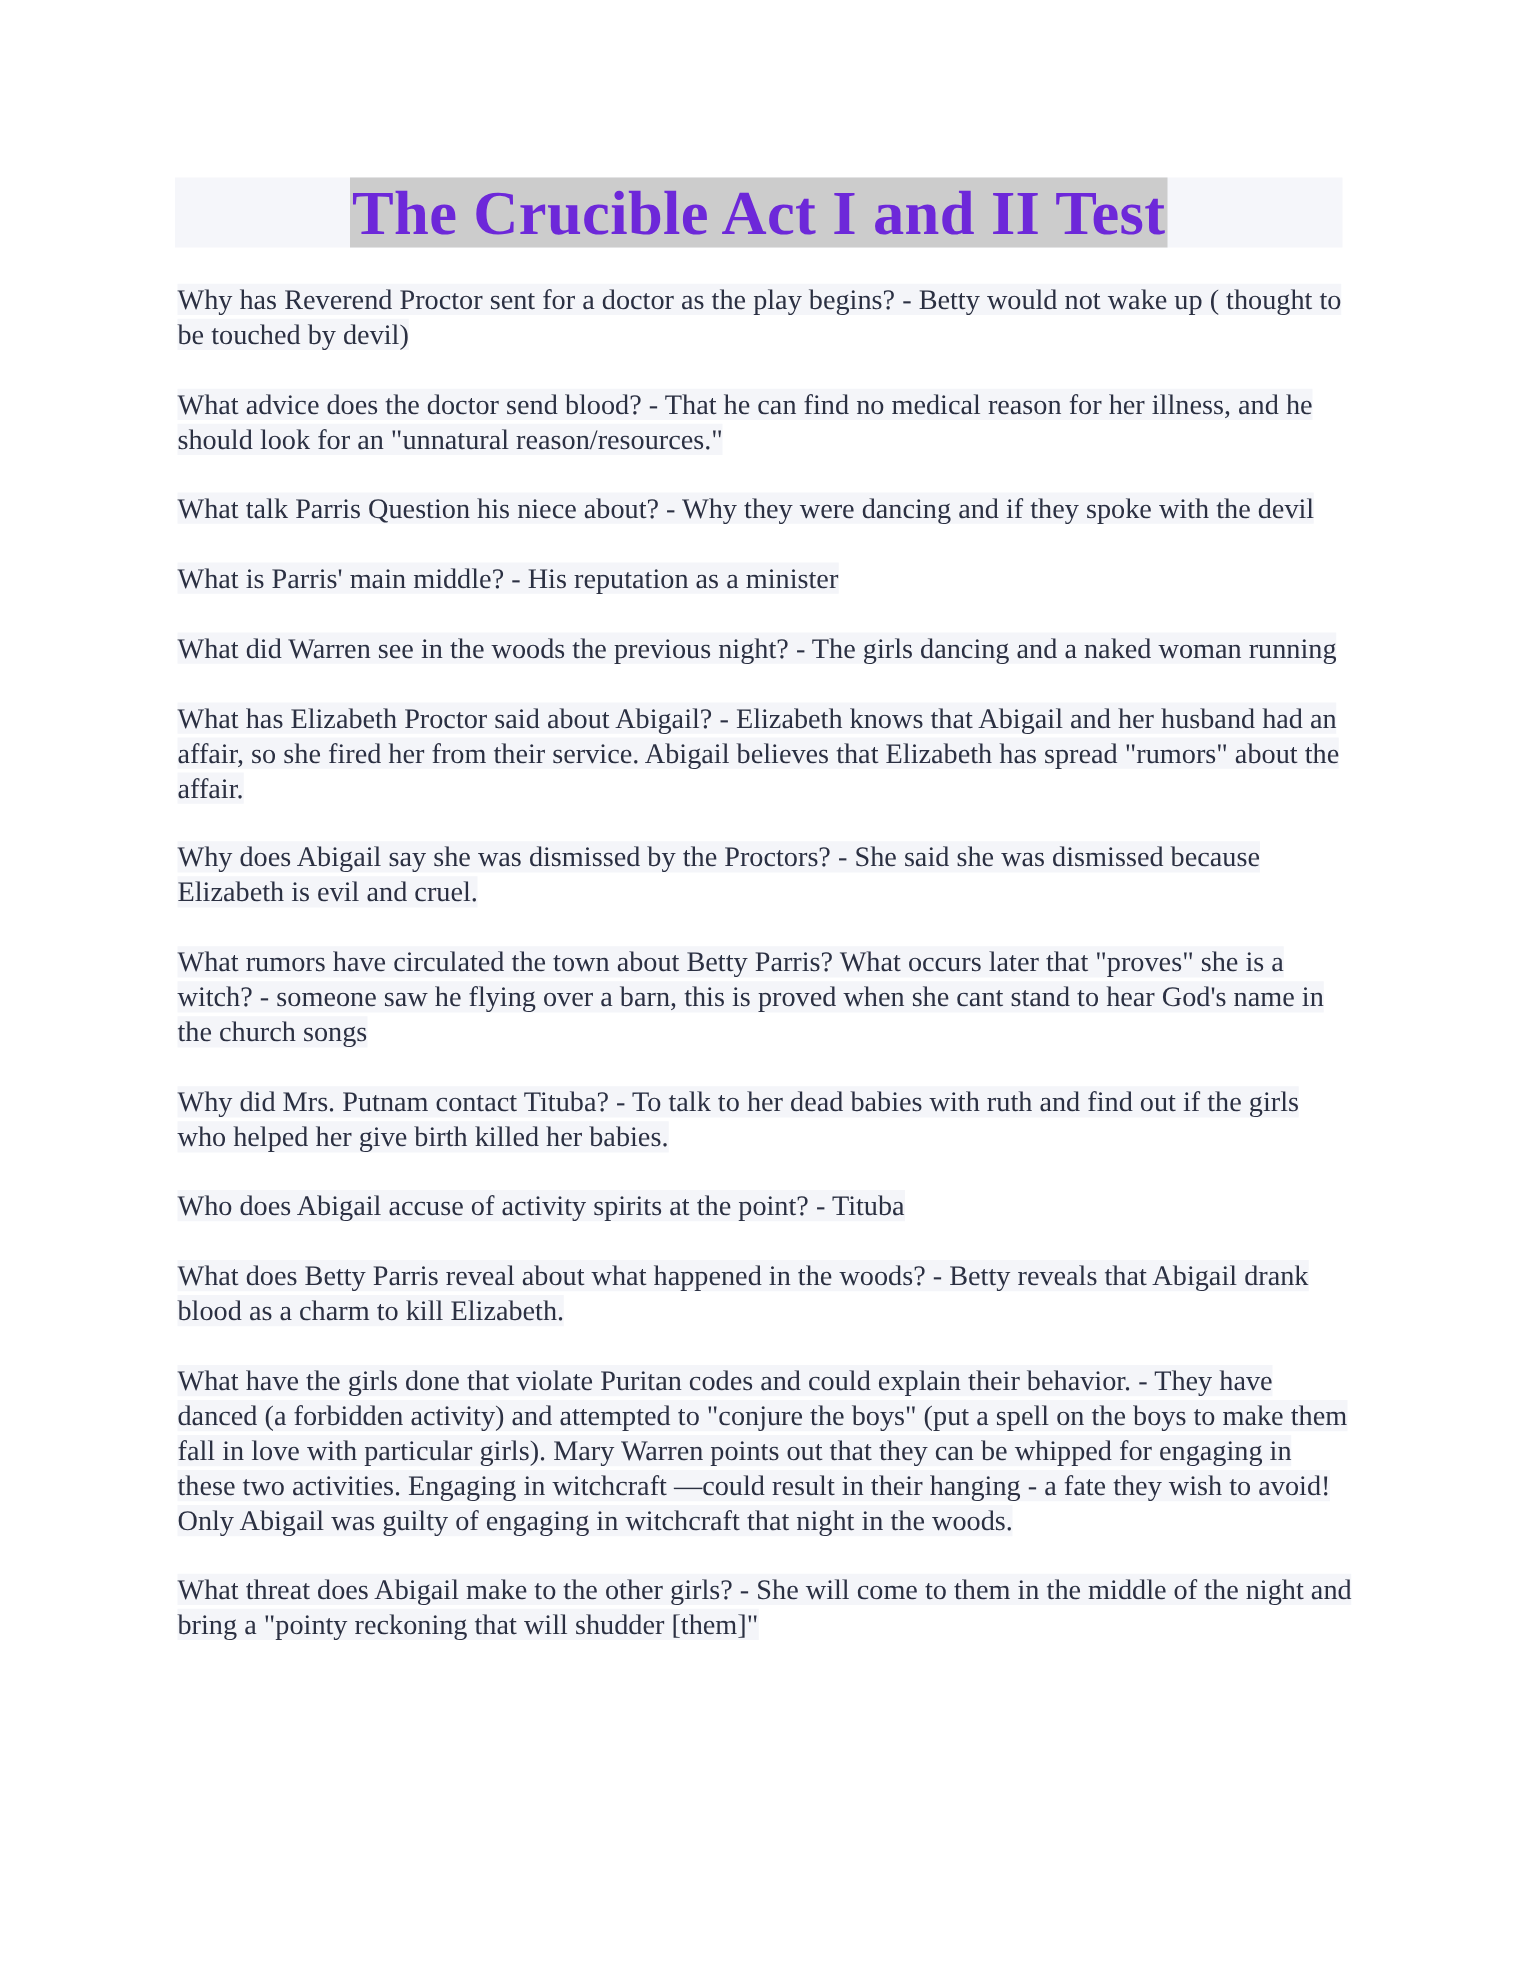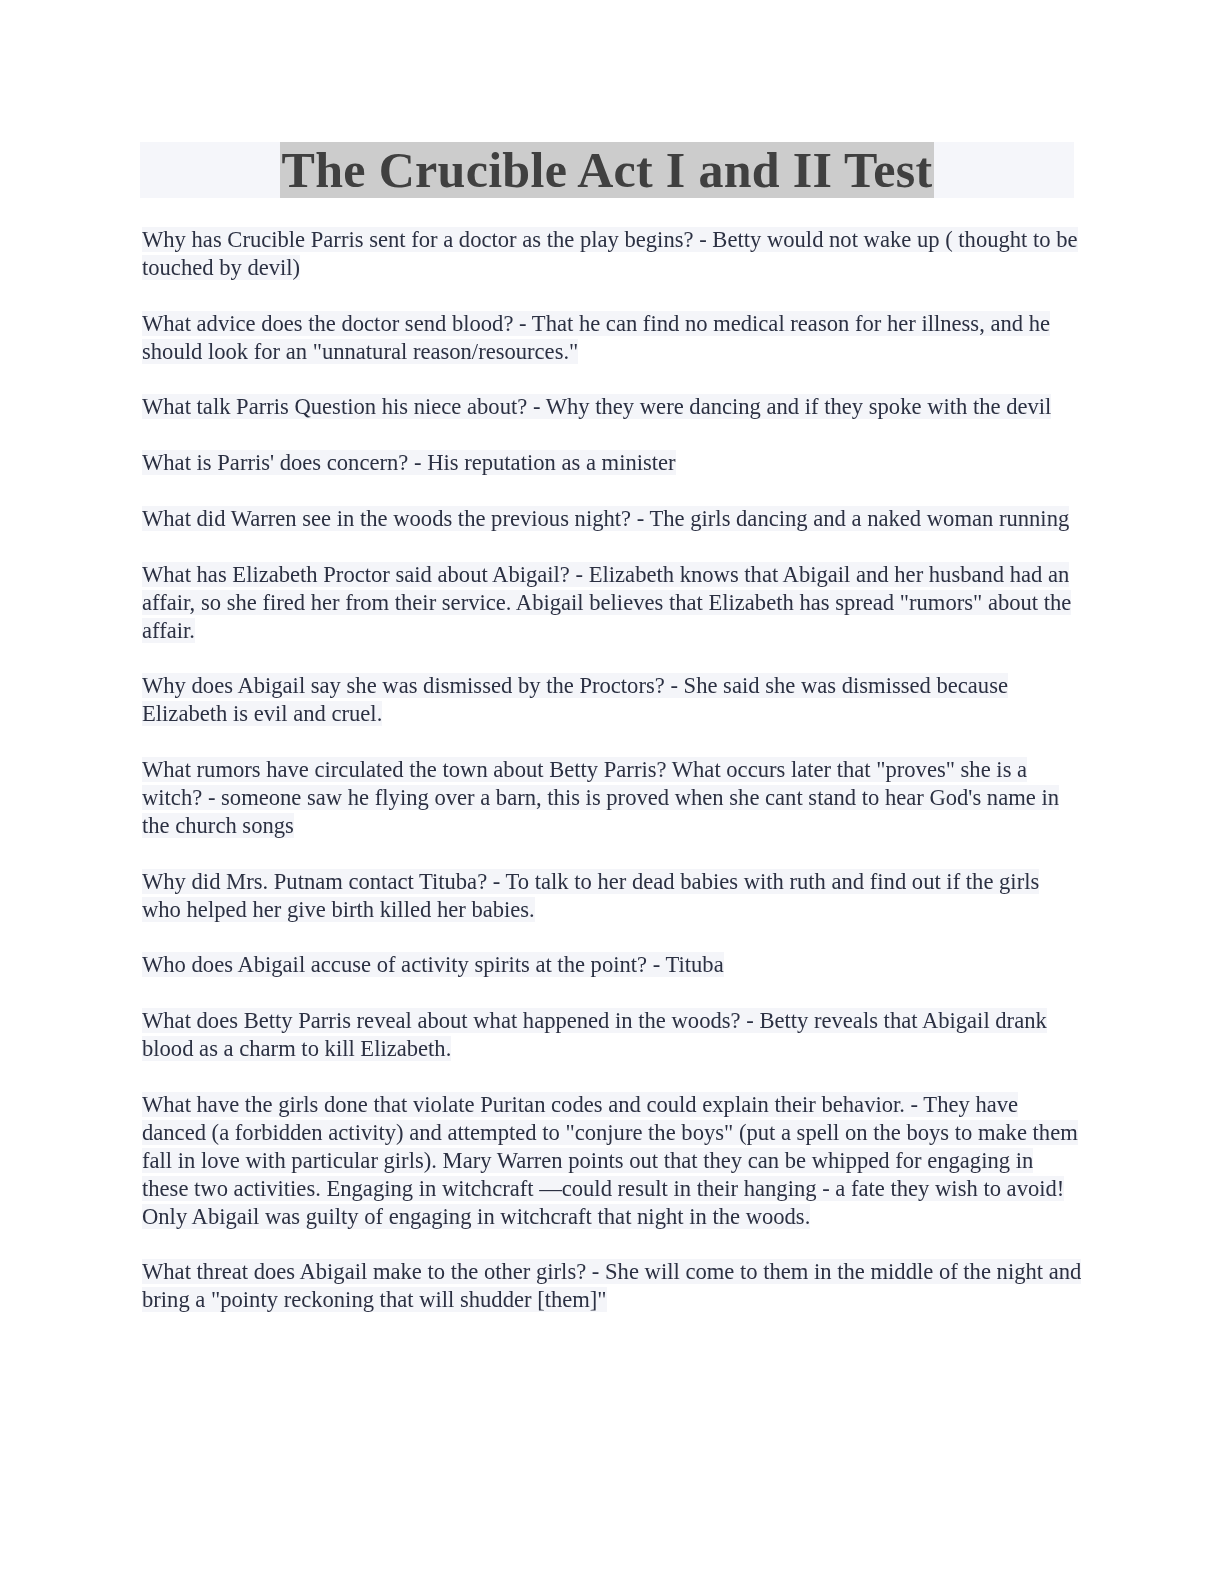--- a/index.html
+++ b/index.html
@@ -34,21 +34,21 @@
     }
     .title-text {
       display: inline-block;
       background: #cccccc;
       font-family: "Liberation Serif", "DejaVu Serif", serif;
       font-weight: bold;
       font-size: 50px;
       line-height: 56px;
       height: 56px;
       padding: 0 2px;
-      color: #404040;
+      color: #6d28d9;
       letter-spacing: 0.3px;
     }
     .content {
       position: absolute;
       left: 142px;
       top: 226px;
       width: 940px;
     }
     .qa {
       font-size: 22.6px;
@@ -64,24 +64,24 @@
   </style>
 </head>
 <body>
 
 <div class="page">
   <div class="title-block">
     <span class="title-text">The Crucible Act I and II Test</span>
   </div>
 
   <div class="content">
-    <p class="qa"><span class="hl"><span>Why has Crucible Parris sent for a doctor as the play begins?</span><span> - </span><span>Betty would not wake up ( thought to be touched by devil)</span></span></p>
+    <p class="qa"><span class="hl"><span>Why has Reverend Proctor sent for a doctor as the play begins?</span><span> - </span><span>Betty would not wake up ( thought to be touched by devil)</span></span></p>
     <p class="qa"><span class="hl"><span>What advice does the doctor send blood?</span><span> - </span><span>That he can find no medical reason for her illness, and he should look for an "unnatural reason/resources."</span></span></p>
     <p class="qa"><span class="hl"><span>What talk Parris Question his niece about?</span><span> - </span><span>Why they were dancing and if they spoke with the devil</span></span></p>
-    <p class="qa"><span class="hl"><span>What is Parris' does concern?</span><span> - </span><span>His reputation as a minister</span></span></p>
+    <p class="qa"><span class="hl"><span>What is Parris' main middle?</span><span> - </span><span>His reputation as a minister</span></span></p>
     <p class="qa"><span class="hl"><span>What did Warren see in the woods the previous night?</span><span> - </span><span>The girls dancing and a naked woman running</span></span></p>
     <p class="qa"><span class="hl"><span>What has Elizabeth Proctor said about Abigail?</span><span> - </span><span>Elizabeth knows that Abigail and her husband had an affair, so she fired her from their service. Abigail believes that Elizabeth has spread "rumors" about the affair.</span></span></p>
     <p class="qa"><span class="hl"><span>Why does Abigail say she was dismissed by the Proctors?</span><span> - </span><span>She said she was dismissed because Elizabeth is evil and cruel.</span></span></p>
     <p class="qa"><span class="hl"><span>What rumors have circulated the town about Betty Parris? What occurs later that "proves" she is a witch?</span><span> - </span><span>someone saw he flying over a barn, this is proved when she cant stand to hear God's name in the church songs</span></span></p>
     <p class="qa"><span class="hl"><span>Why did Mrs. Putnam contact Tituba?</span><span> - </span><span>To talk to her dead babies with ruth and find out if the girls who helped her give birth killed her babies.</span></span></p>
     <p class="qa"><span class="hl"><span>Who does Abigail accuse of activity spirits at the point?</span><span> - </span><span>Tituba</span></span></p>
     <p class="qa"><span class="hl"><span>What does Betty Parris reveal about what happened in the woods?</span><span> - </span><span>Betty reveals that Abigail drank blood as a charm to kill Elizabeth.</span></span></p>
     <p class="qa"><span class="hl"><span>What have the girls done that violate Puritan codes and could explain their behavior.</span><span> - </span><span>They have danced (a forbidden activity) and attempted to "conjure the boys" (put a spell on the boys to make them fall in love with particular girls). Mary Warren points out that they can be whipped for engaging in these two activities. Engaging in witchcraft —could result in their hanging - a fate they wish to avoid! Only Abigail was guilty of engaging in witchcraft that night in the woods.</span></span></p>
     <p class="qa"><span class="hl"><span>What threat does Abigail make to the other girls?</span><span> - </span><span>She will come to them in the middle of the night and bring a "pointy reckoning that will shudder [them]"</span></span></p>
   </div>

